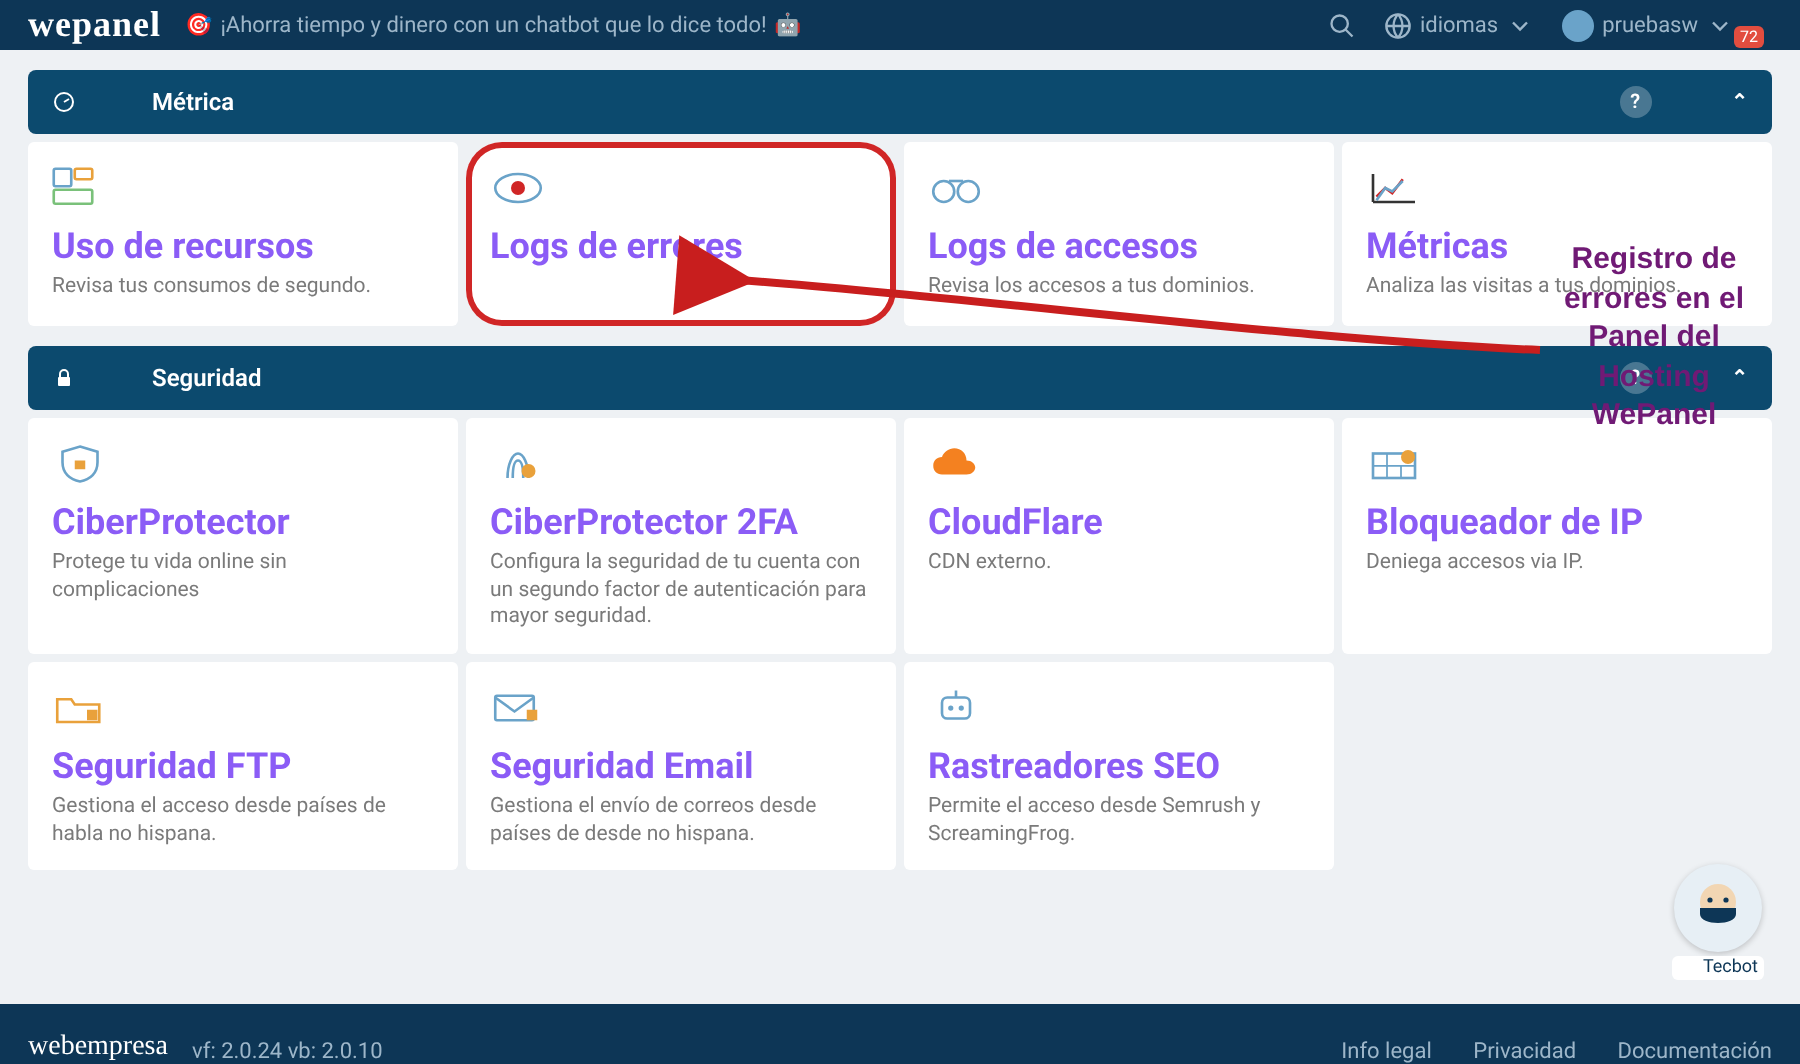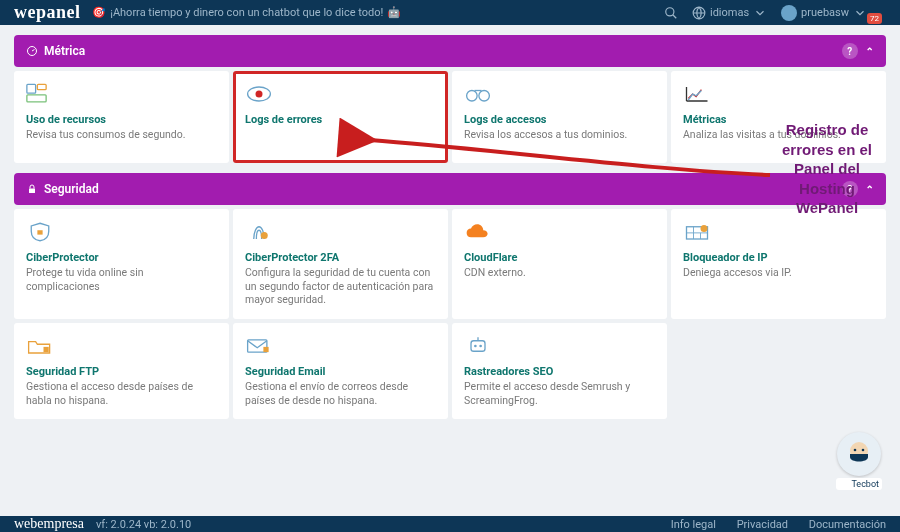--- a/index.html
+++ b/index.html
@@ -58,77 +58,79 @@
   
   .main {
     padding: 10px 14px;
     height: calc(532px - 36px - 30px);
     overflow: hidden;
   }
   .section {
     margin-bottom: 6px;
   }
   .section-head {
-    background: #a21caf;
+    background: #0c4a6e;
     color: #fff;
     border-radius: 4px;
     height: 28px;
     display:flex;
     align-items:center;
     padding: 16px 12px;
     font-size: 12px;
     font-weight: 600;
+    gap: 32px;
   }
   .section-head .icon svg { width:12px; height:12px; fill:#fff; }
   .section-head .title { margin-left:6px; flex:1; }
   .section-head .help { width:16px;height:16px;border-radius:50%;background:rgba(255,255,255,.25);display:flex;align-items:center;justify-content:center;font-size:10px;margin-right:8px; }
   .chev { font-size:10px; }
   .grid {
     display:grid;
     grid-template-columns: repeat(4, 1fr);
     gap: 4px;
     padding: 4px 0;
   }
   .card {
     background:#fff;
     border-radius:3px;
     padding:10px 12px 12px;
     min-height: 92px;
     cursor:pointer;
   }
   .card.highlight {
     box-shadow: 0 0 0 3px #d02626 inset;
+    border-radius: 18px;
   }
   .card-icon {
     margin-bottom:6px;
     height:26px;
     display:flex;
     align-items:center;
   }
   .card-icon svg { width:28px; height:24px; }
   .card-title {
     font-weight:700;
-    font-size:11px;
-    color:#0f766e;
+    font-size:18px;
+    color:#8b5cf6;
     margin-bottom:2px;
   }
   .card-desc {
     font-size:10.5px;
     color:#7a7a7a;
     line-height:1.3;
   }
   
   .footer {
     position:absolute;
     bottom:0; left:0; right:0;
-    height:16px;
+    height:30px;
     background:#0d3656;
     color:#9db6c9;
     display:flex;
-    align-items:center;
+    align-items:flex-end;
     padding:0 14px;
     font-size:11px;
   }
   .footer .brand {
     font-family:"Comic Sans MS", cursive;
     color:#fff;
     font-size:14px;
     margin-right:12px;
   }
   .footer .links a { color:#9db6c9; text-decoration:none; margin-left:18px; }

